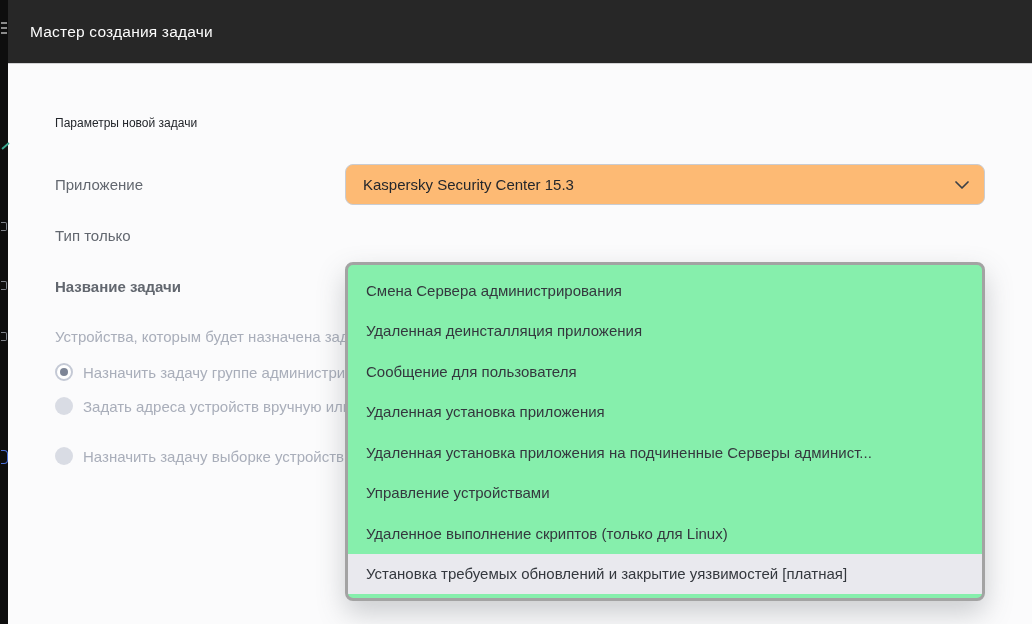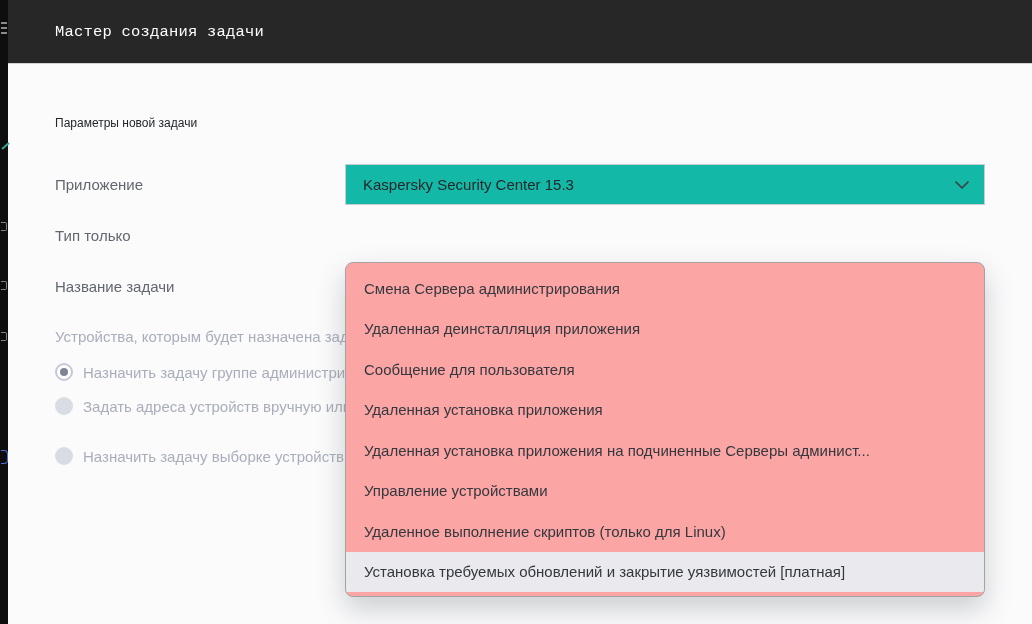--- a/index.html
+++ b/index.html
@@ -15,46 +15,46 @@
   .g-burger span{display:block;width:6px;height:2px;background:#8b8b8b;margin-bottom:3px;}
   .g-teal{width:9px;height:2px;background:#3aa58f;transform:rotate(-40deg);}
   .g-sq{width:6px;height:9px;border:1.5px solid #7e828a;border-left:none;border-radius:0 2px 2px 0;}
   .g-blue{width:7px;height:14px;border:1.5px solid #4a6fd8;border-left:none;border-radius:0 4px 4px 0;}
   
   .app-header{
     position:absolute;left:8px;top:0;width:1024px;height:63px;
     background:#272727;border-bottom:1px solid #d2d2d4;z-index:20;
     display:flex;align-items:center;
   }
-  .app-header .title{color:#fdfdfd;font-size:15.5px;margin-left:47px;letter-spacing:.2px;font-family:Liberation Mono, monospace;}
+  .app-header .title{color:#fdfdfd;font-size:15.5px;margin-left:22px;letter-spacing:.2px;}
   
   .content{position:absolute;left:8px;top:64px;width:1024px;height:560px;background:#fbfbfc;}
   .page-title{position:absolute;left:47px;top:52px;font-size:12px;font-weight:500;color:#23262b;}
   .field-label{position:absolute;left:47px;font-size:15px;color:#62676f;white-space:nowrap;}
   .field-label.dim{color:#a9aeba;}
   .select{
     position:absolute;left:337px;width:640px;height:41px;box-sizing:border-box;
-    background:#14b8a6;border:1px solid #c9ccd2;border-radius:0;
+    background:#fdba74;border:1px solid #c9ccd2;border-radius:8px;
     display:flex;align-items:center;cursor:pointer;
   }
   .select .value{font-size:15px;color:#24272c;padding-left:17px;white-space:nowrap;overflow:hidden;text-overflow:ellipsis;flex:1;}
   .select .chev{margin-right:15px;display:flex;align-items:center;}
   .select.focused{border:2px solid #a4bbf1;height:42px;}
   
   .radio-row{position:absolute;left:47px;display:flex;align-items:center;gap:10px;white-space:nowrap;}
   .radio{width:18px;height:18px;border-radius:50%;background:#d9dce4;box-sizing:border-box;
          display:flex;align-items:center;justify-content:center;flex:none;}
   .radio .dot{width:8px;height:8px;border-radius:50%;background:transparent;}
   .radio.selected{background:#fff;border:2px solid #c4c9d5;}
   .radio.selected .dot{background:#7d8596;}
   .radio-label{font-size:15px;color:#a9aeba;}
   
   .dropdown-panel{
     position:absolute;left:337px;top:198px;width:640px;box-sizing:border-box;
-    background:#fca5a5;border:1px solid #a3a3a3;border-radius:8px;
+    background:#86efac;border:3px solid #a3a3a3;border-radius:8px;
     box-shadow:0 12px 28px rgba(80,85,95,.28);
     padding:5px 0 4px;z-index:10;overflow:hidden;
   }
   .dropdown-item{
     height:40.5px;display:flex;align-items:center;
     padding:0 18px;font-size:15px;color:#34383e;cursor:pointer;
     white-space:nowrap;overflow:hidden;text-overflow:ellipsis;
   }
   .dropdown-item.highlighted{background:#e9e9ee;}
 </style>
@@ -86,21 +86,21 @@
     <span class="value">Kaspersky Security Center 15.3</span>
     <span class="chev">
       <svg width="14" height="8" viewBox="0 0 14 8">
           <polyline points="1,1 7,7 13,1" fill="none" stroke="#3c4046" stroke-width="1.7" stroke-linecap="round" stroke-linejoin="round"></polyline>
         </svg>
     </span>
   </div>
 
   <div class="field-label" style="top:163px;">Тип только</div>
 
-  <div class="field-label" style="top:214px;">Название задачи</div>
+  <div class="field-label" style="top:214px;font-weight:bold;">Название задачи</div>
 
   <div class="field-label dim" style="top:264px;">Устройства, которым будет назначена задача</div>
 
   <div class="radio-row" style="top:299px;">
     <span class="radio selected">
         <span class="dot"></span>
       </span>
     <span class="radio-label">Назначить задачу группе администрирования</span>
   </div>
   <div class="radio-row" style="top:333px;">

